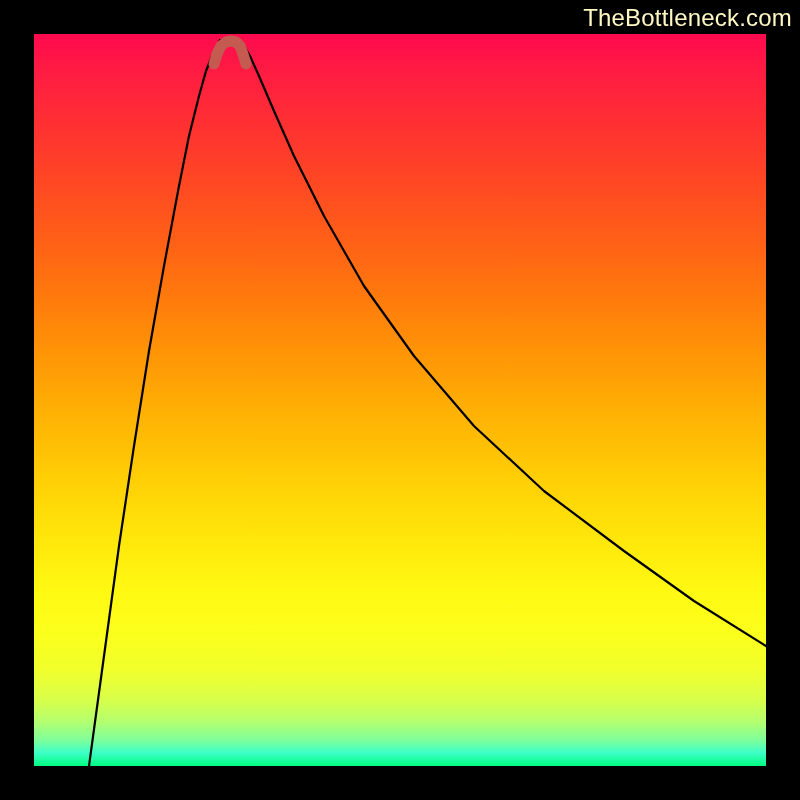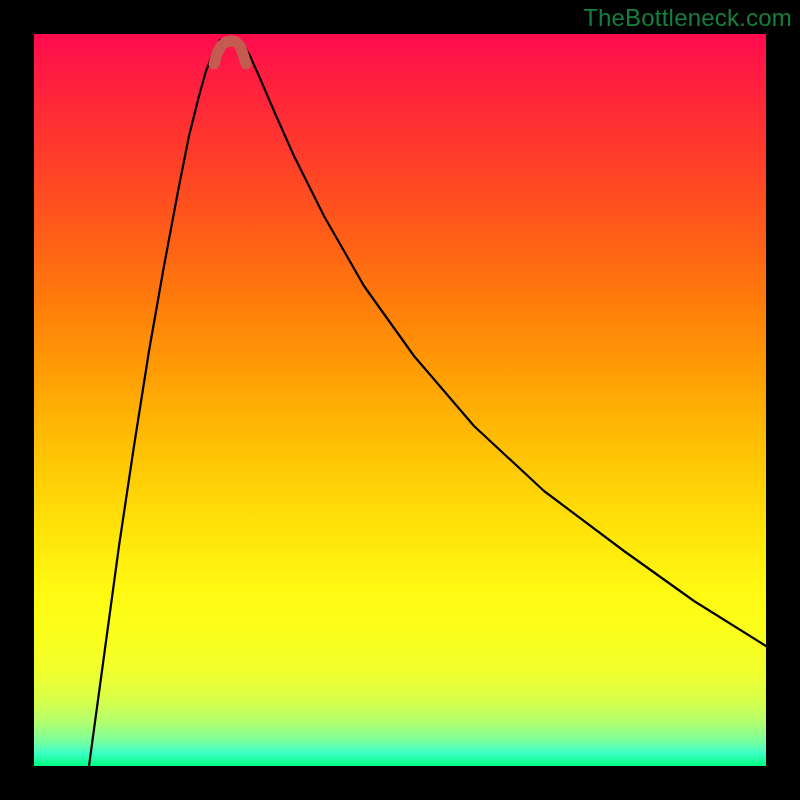--- a/index.html
+++ b/index.html
@@ -41,21 +41,21 @@
       #b3ff6f 94%,
       #7dff9b 96.5%,
       #3dffc8 98.2%,
       #00ff80 100%
     );
   }
   .watermark {
     position: absolute;
     top: 4px;
     right: 8px;
-    color: #15803d;
+    color: #fef9c3;
     font-size: 24px;
     font-weight: 500;
     letter-spacing: 0.2px;
     user-select: none;
   }
   svg.curve-layer {
     position: absolute;
     inset: 0;
     width: 732px;
     height: 732px;

